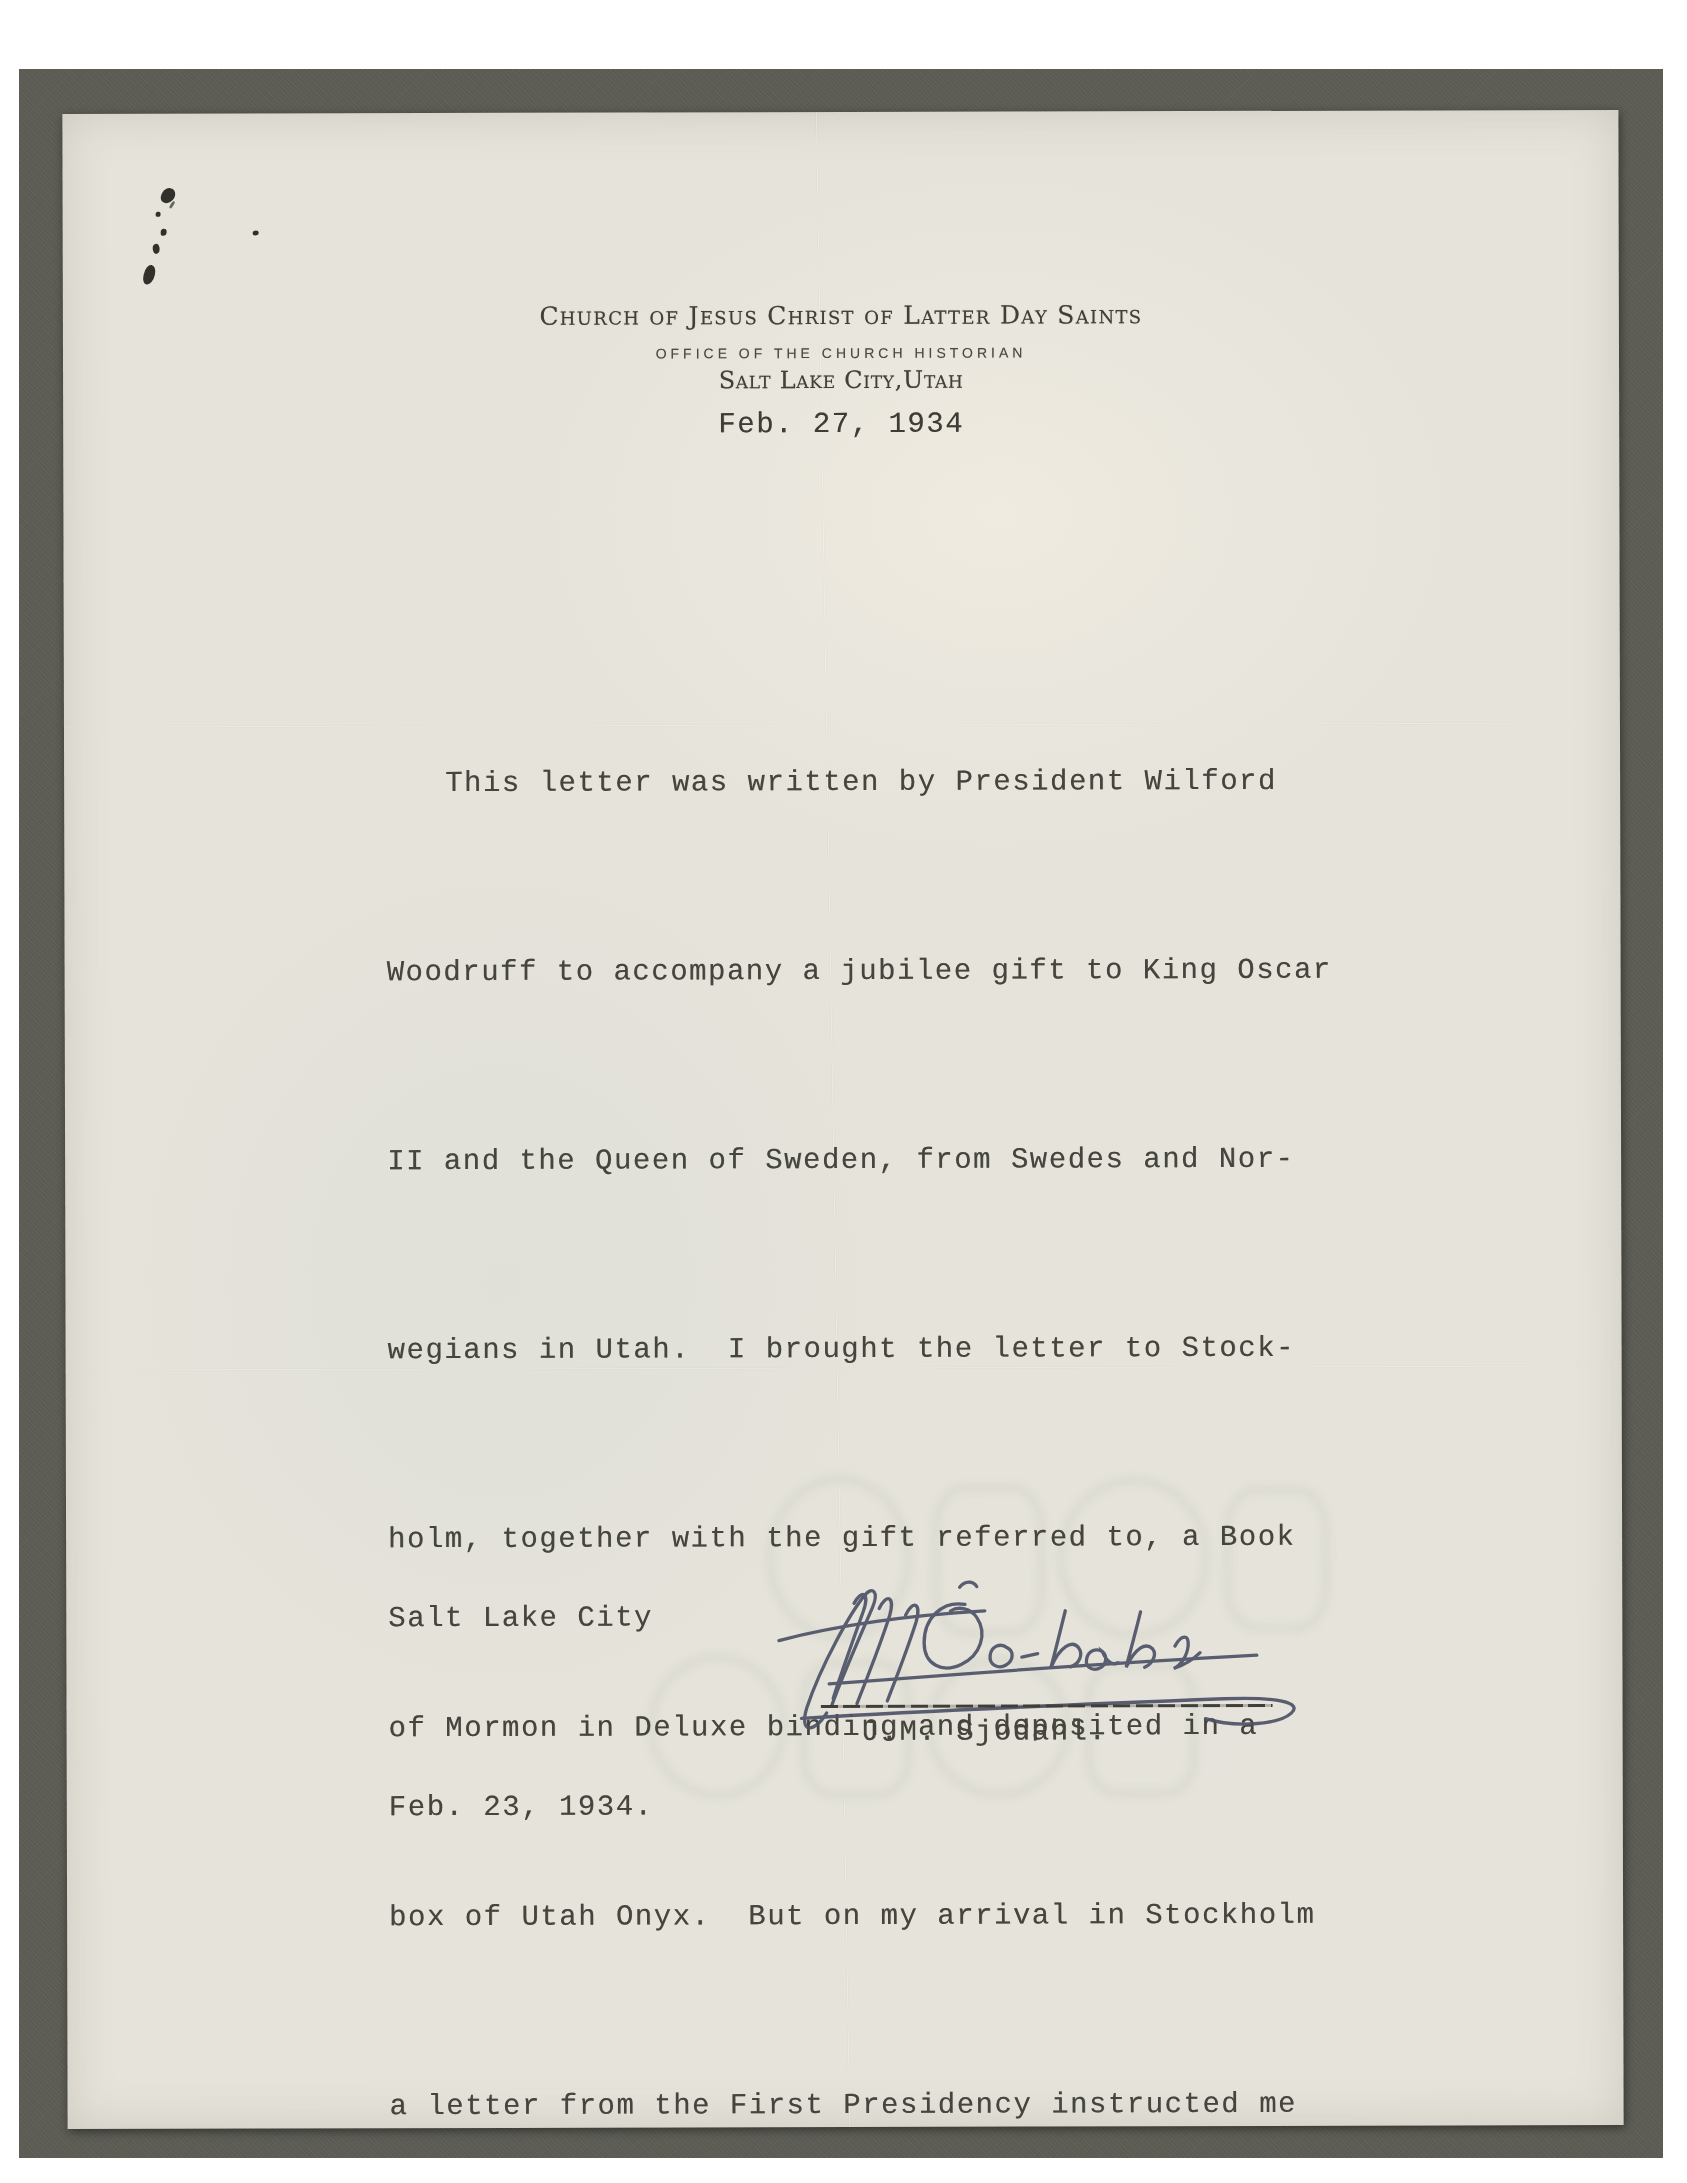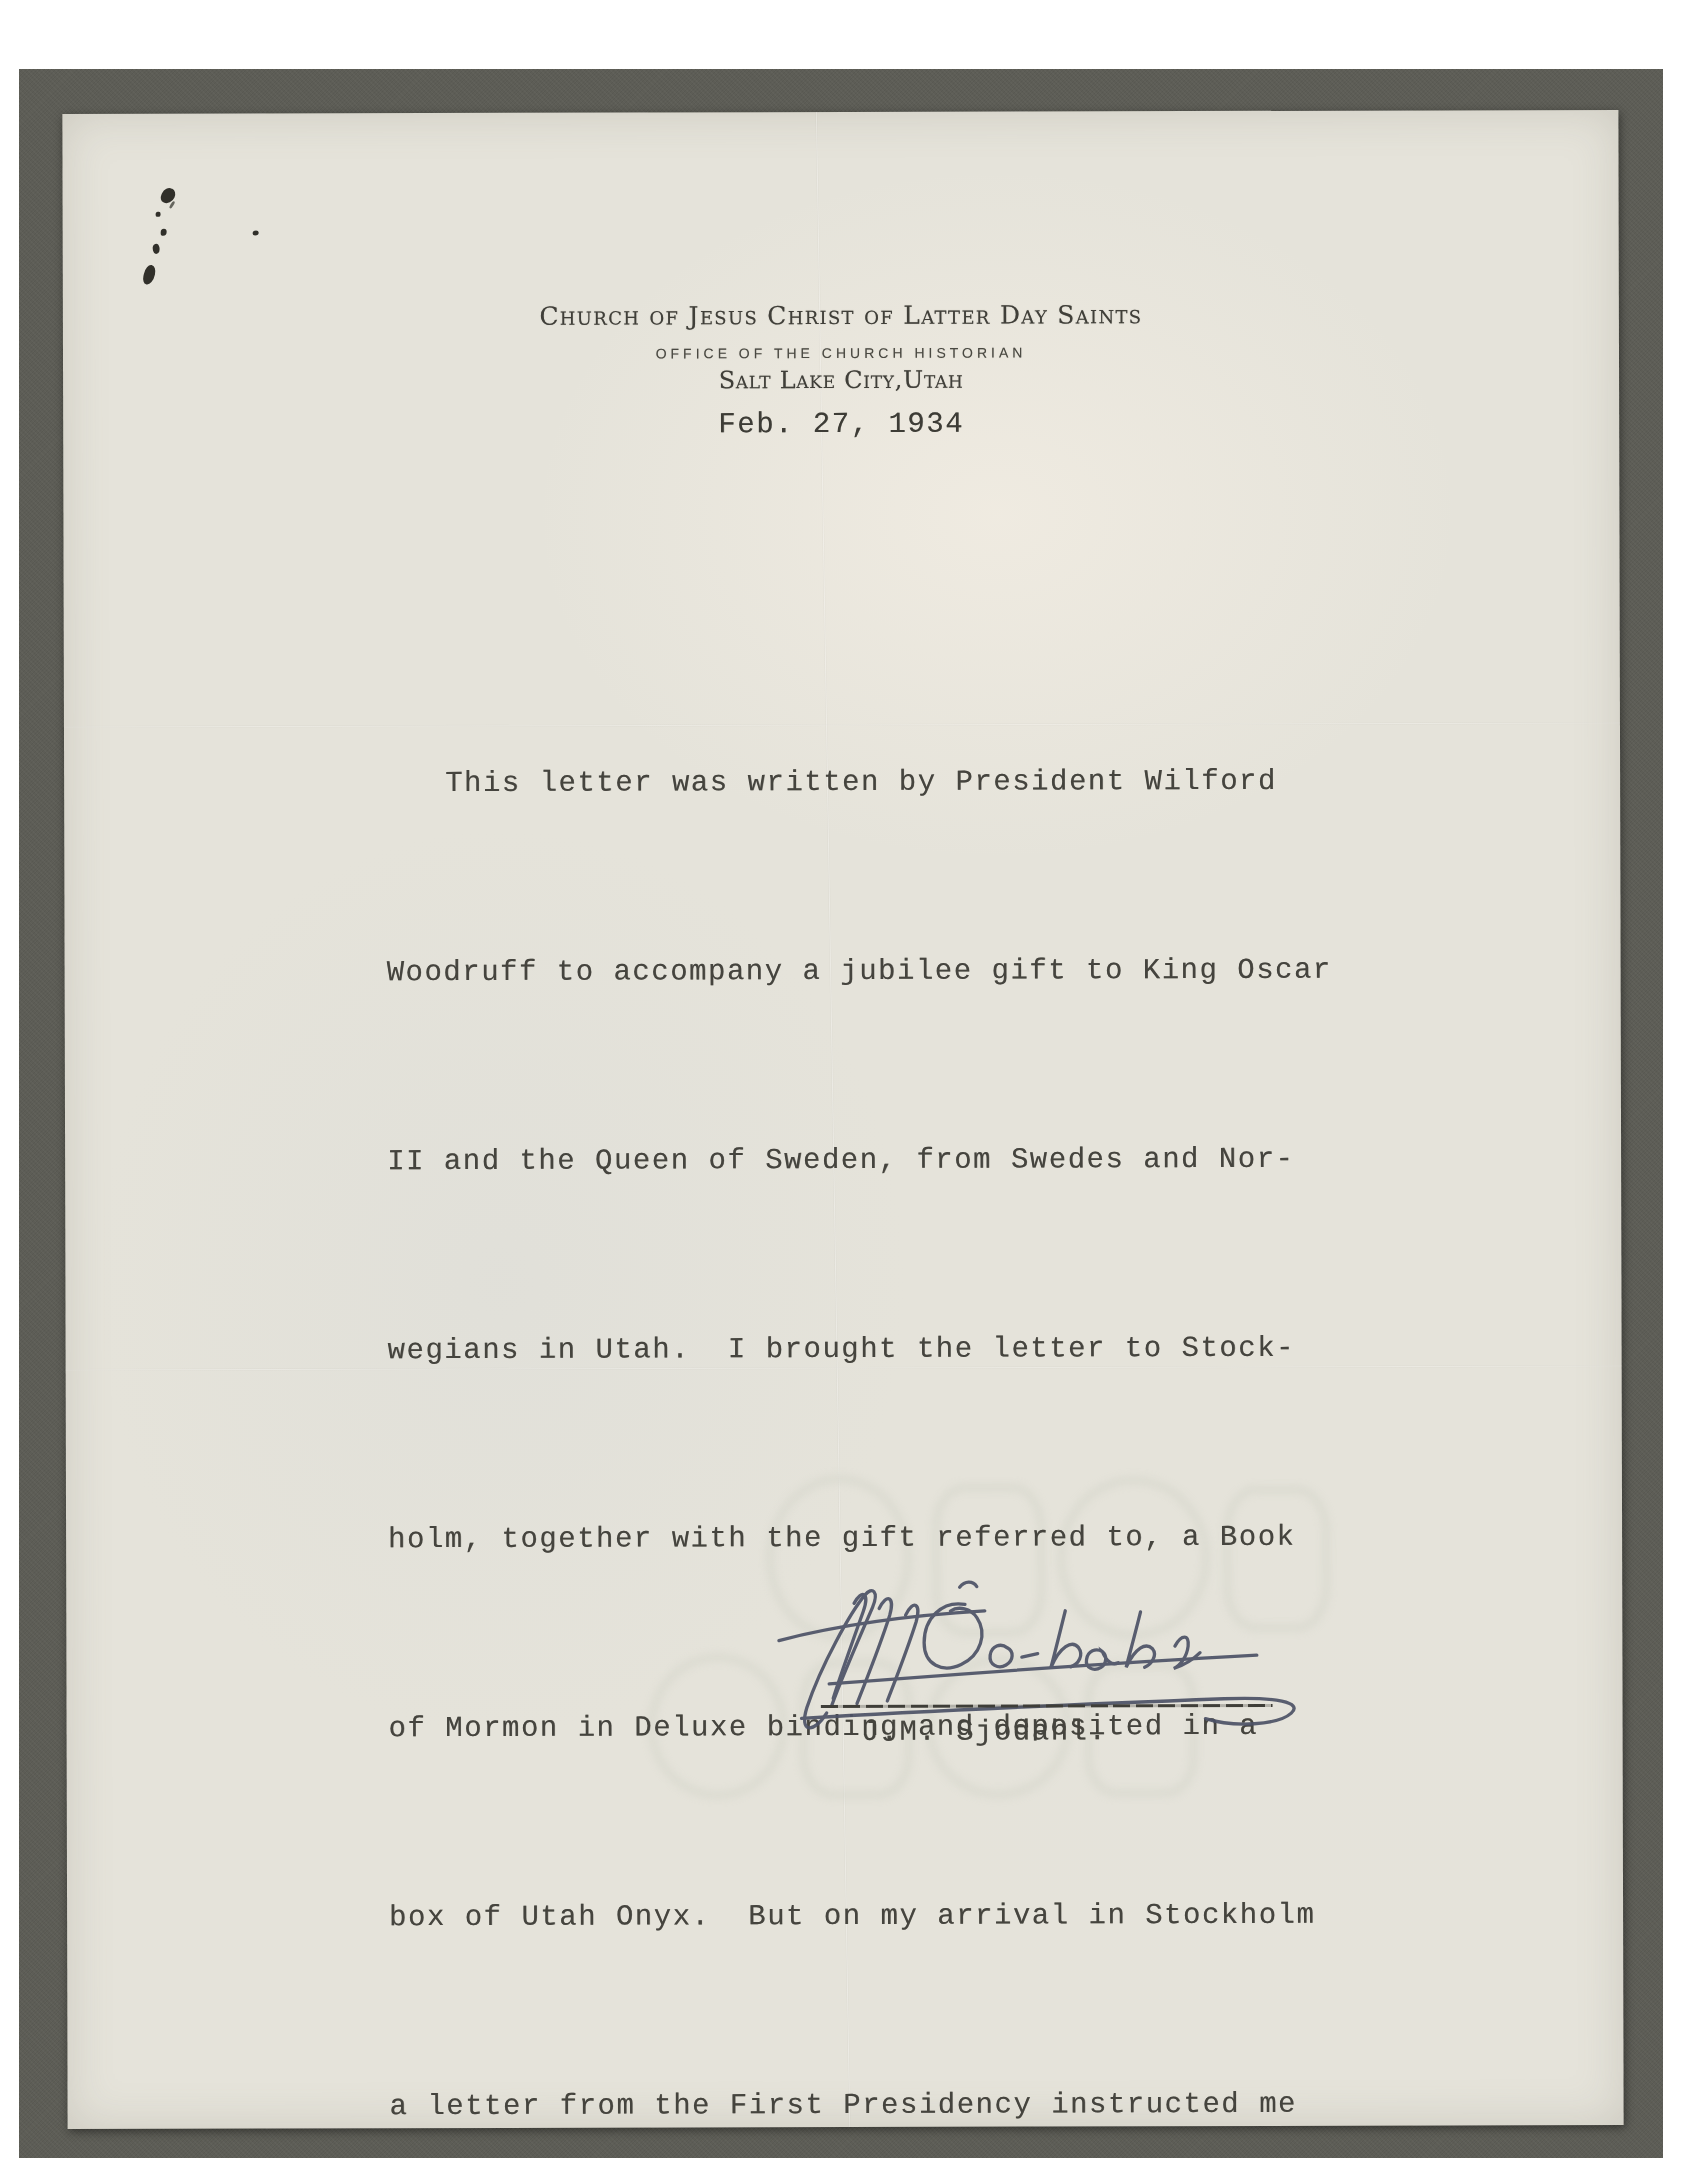--- a/index.html
+++ b/index.html
@@ -241,20 +241,22 @@
         <div class="line">box of Utah Onyx.  But on my arrival in Stockholm</div>
         <div class="line">a letter from the First Presidency instructed me</div>
         
         
         
         
         
       </div>
 
       <div class="closing-block">
+        <div>Salt Lake City</div>
+        <div>Feb. 23, 1934.</div>
       </div>
 
       <svg class="sig-svg" viewBox="0 0 940 250" fill="none">
         <g stroke="#4d5266" stroke-width="5" stroke-linecap="round" opacity="0.92">
 
           <path d="M108,206 C88,238 66,236 78,198 C100,132 146,52 166,28 C178,13 188,22 178,46 C156,96 128,160 116,194"></path>
           <path d="M150,40 C162,18 174,24 164,52 C146,102 126,158 118,184"></path>
           <path d="M188,48 C200,24 212,30 204,58 C188,108 164,166 154,192"></path>
           <path d="M228,58 C240,34 252,40 244,68 C230,112 210,162 200,188"></path>
 

